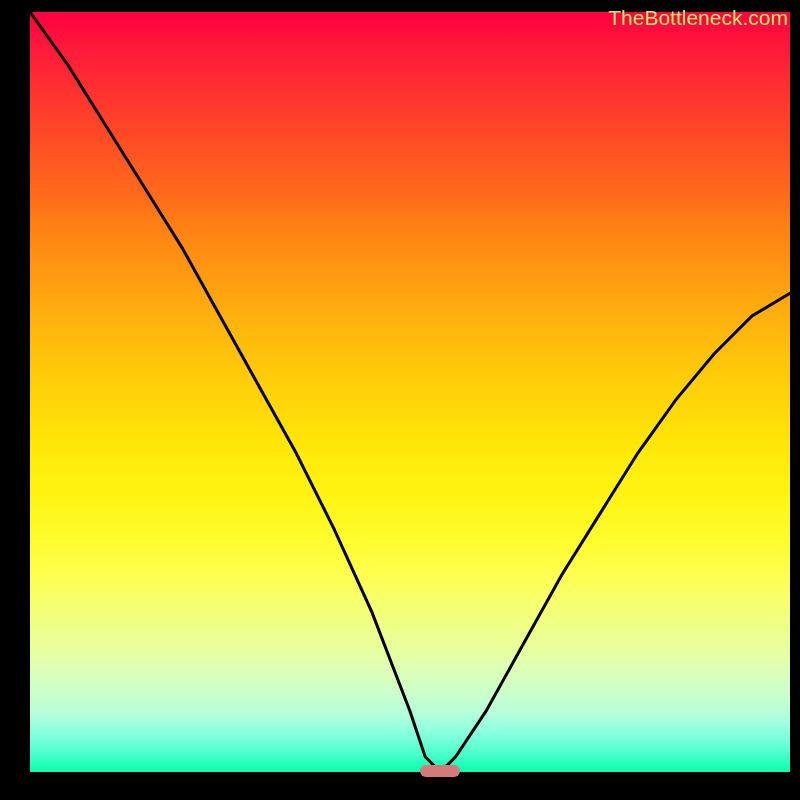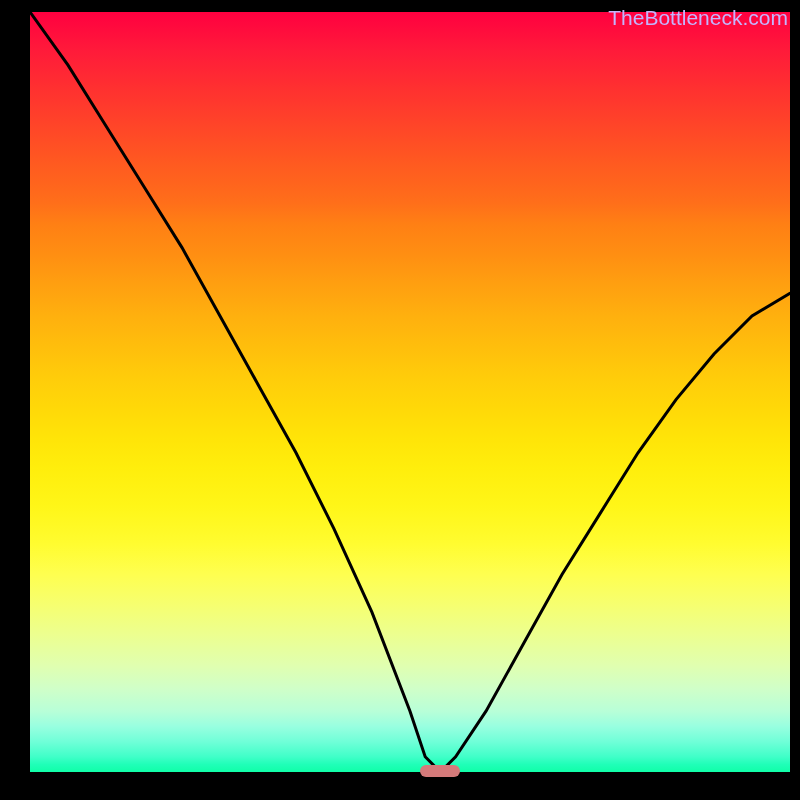--- a/index.html
+++ b/index.html
@@ -52,21 +52,21 @@
       #40ffc8 98%,
       #20ffb8 99%,
       #10ffa8 100%
     );
   }
   .watermark {
     position: absolute;
     top: 6px;
     right: 12px;
     font-size: 21px;
-    color: #c4b5fd;
+    color: #bef264;
     font-weight: normal;
     z-index: 10;
     font-family: Arial, sans-serif;
   }
   .curve-svg {
     position: absolute;
     left: 0;
     top: 0;
     width: 760px;
     height: 760px;

